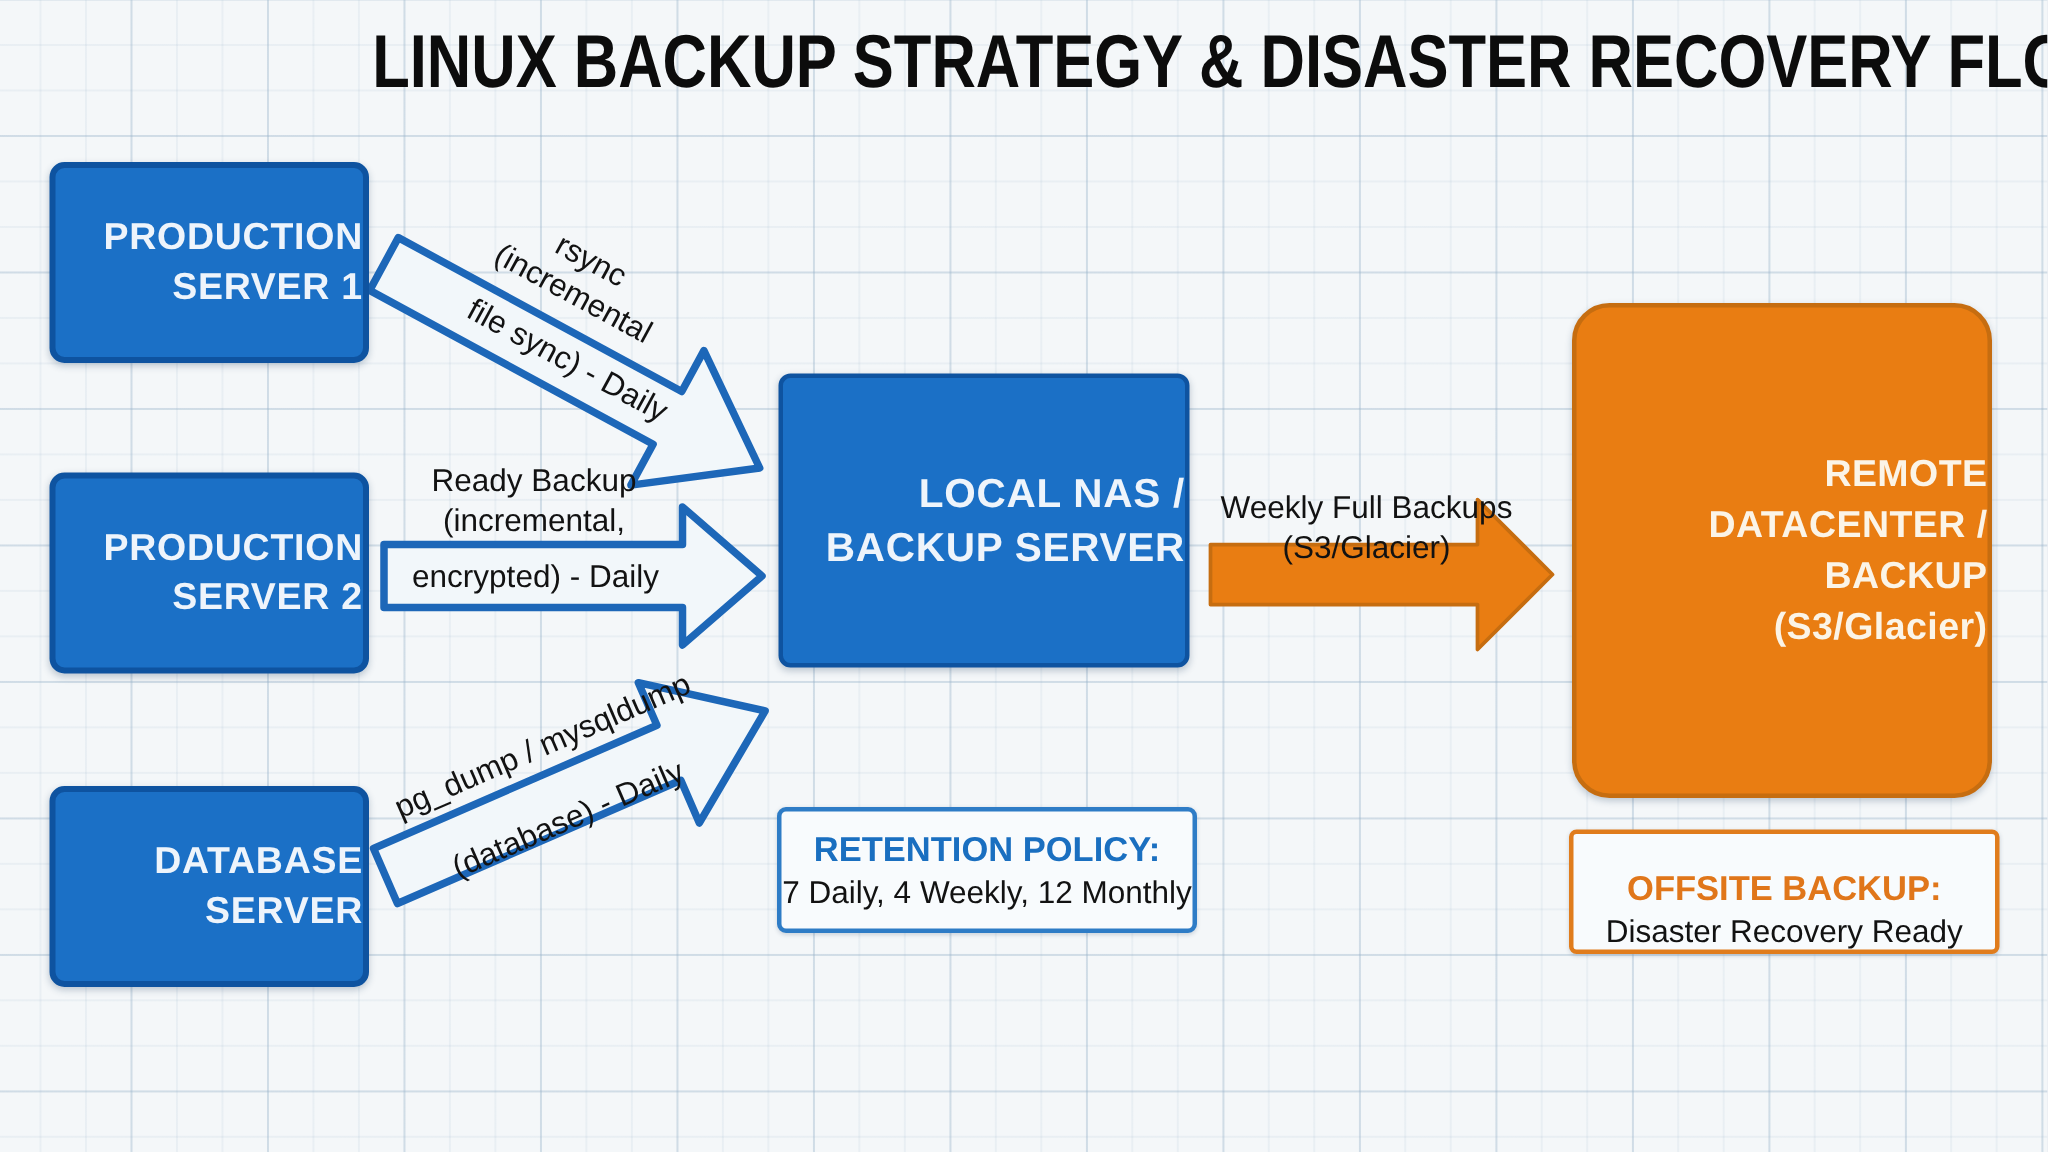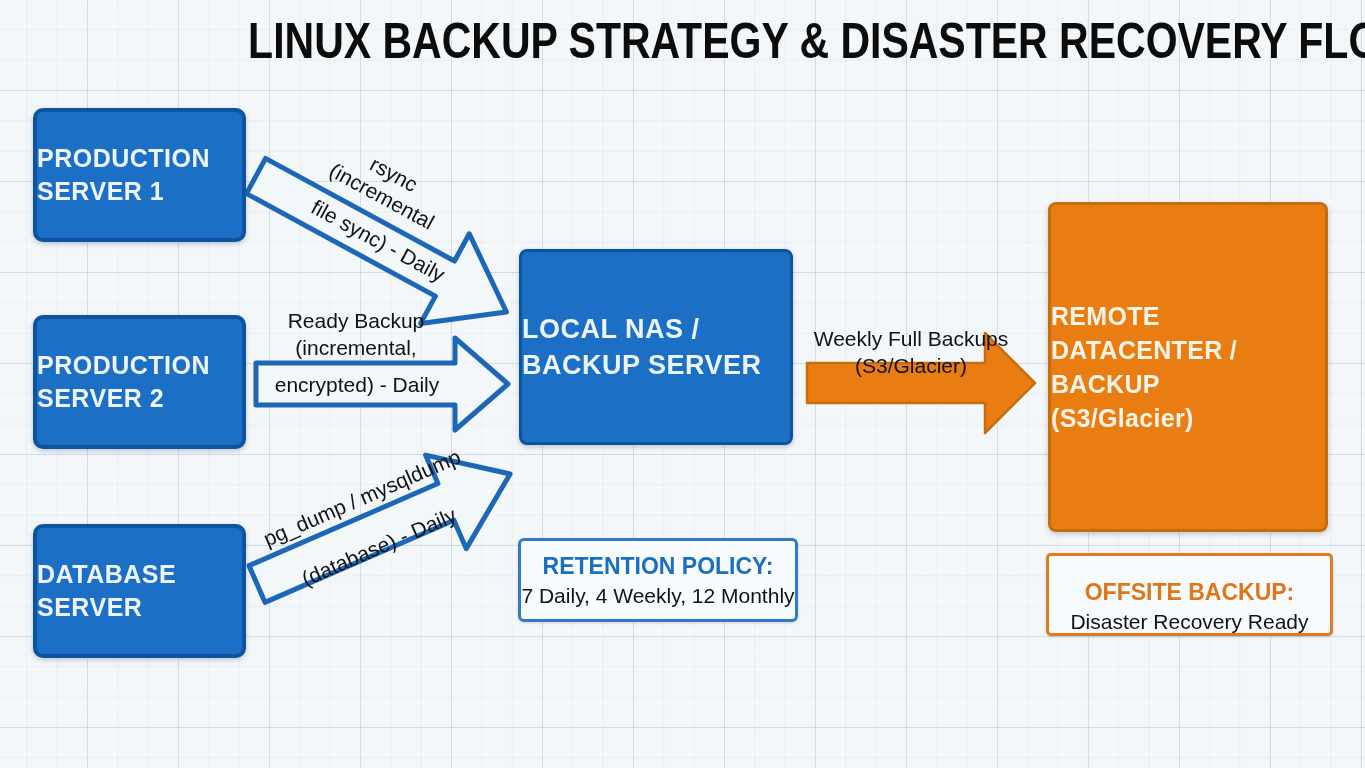--- a/index.html
+++ b/index.html
@@ -23,38 +23,38 @@
     font-size:50px;font-weight:800;line-height:54px;
     color:#0c0c0c;
     transform:scaleX(0.82);
     transform-origin:50% 50%;
     white-space:nowrap;
     letter-spacing:0px;
   }
   .overlay{position:absolute;left:0;top:0;width:1365px;height:768px;}
   .node{
     position:absolute;display:flex;align-items:center;justify-content:center;
-    text-align:left;box-sizing:border-box;
+    text-align:right;box-sizing:border-box;
     box-shadow:0 2px 5px rgba(25,55,90,.25);
   }
   .node .lines{width:100%;}
   .blue-node{
     background:#1b70c6;border:4px solid #0e53a0;border-radius:10px;
     color:#eef4fb;font-weight:bold;
   }
   .orange-node{
     background:#e97d12;border:3px solid #c66d10;border-radius:8px;
     color:#fbf4e7;font-weight:bold;
   }
   .src{left:33px;width:213px;height:134px;font-size:25px;line-height:33px;letter-spacing:.5px;}
   .src1{top:108px;}
   .src2{top:315px;}
   .src3{top:524px;}
   .nas{left:519px;top:249px;width:274px;height:196px;font-size:27px;line-height:36px;letter-spacing:.5px;border-width:3px;border-radius:8px;}
-  .remote{left:1048px;top:202px;width:280px;height:330px;font-size:25px;line-height:34px;letter-spacing:.3px;}
+  .remote{left:1048px;top:202px;width:280px;height:330px;font-size:25px;line-height:34px;letter-spacing:.3px;border-radius:25px;}
   .note{
     position:absolute;display:flex;align-items:center;justify-content:center;
     text-align:center;box-sizing:border-box;background:#f8fbfd;
     box-shadow:0 1px 3px rgba(25,55,90,.18);
   }
   .note .note-title{font-weight:bold;font-size:23px;line-height:30px;}
   .note .note-detail{color:#121212;font-size:21px;line-height:29px;}
   .retention{left:518px;top:538px;width:280px;height:84px;border:3px solid #2e7cc6;border-radius:6px;}
   .retention .note-title{color:#1a6fc0;}
   .offsite{left:1046px;top:553px;width:287px;height:83px;border:3px solid #e07c1c;border-radius:5px;}

